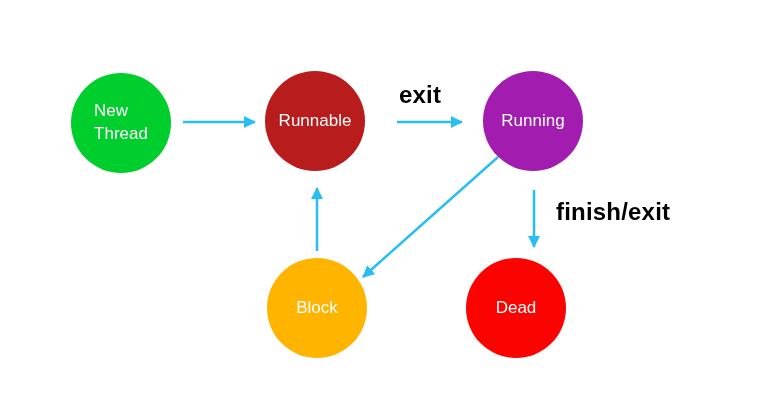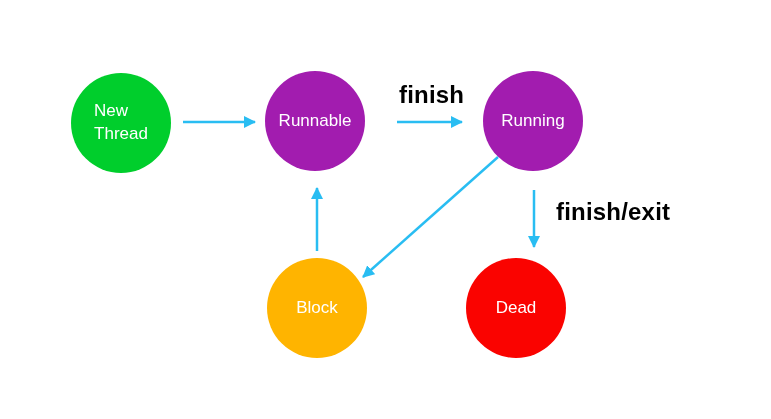--- a/index.html
+++ b/index.html
@@ -66,33 +66,33 @@
     <line class="edge" x1="498" y1="157" x2="363" y2="277" marker-end="url(#arrow)"></line>
     <line class="edge" x1="317" y1="251" x2="317" y2="188" marker-end="url(#arrow)"></line>
     <line class="edge" x1="534" y1="190" x2="534" y2="247" marker-end="url(#arrow)"></line>
   </svg>
 
   <div class="node node-new-thread" style="background: rgb(0, 206, 44); color: rgb(255, 255, 255);">
     <span class="node-label">New
 Thread</span>
   </div>
 
-  <div class="node node-runnable" style="background: #a21caf; color: rgb(255, 255, 255);">
+  <div class="node node-runnable" style="background: #b91c1c; color: rgb(255, 255, 255);">
     <span class="node-label">Runnable</span>
   </div>
 
   <div class="node node-running" style="background: #a21caf; color: rgb(255, 255, 255);">
     <span class="node-label">Running</span>
   </div>
 
   <div class="node node-block" style="background: rgb(255, 180, 0); color: rgb(255, 255, 255);">
     <span class="node-label">Block</span>
   </div>
 
   <div class="node node-dead" style="background: rgb(250, 3, 0); color: rgb(255, 255, 255);">
     <span class="node-label">Dead</span>
   </div>
 
-  <div class="edge-label label-start">finish</div>
+  <div class="edge-label label-start">exit</div>
 
   <div class="edge-label label-finish">finish/exit</div>
 
 </div>
 
 </body></html>

